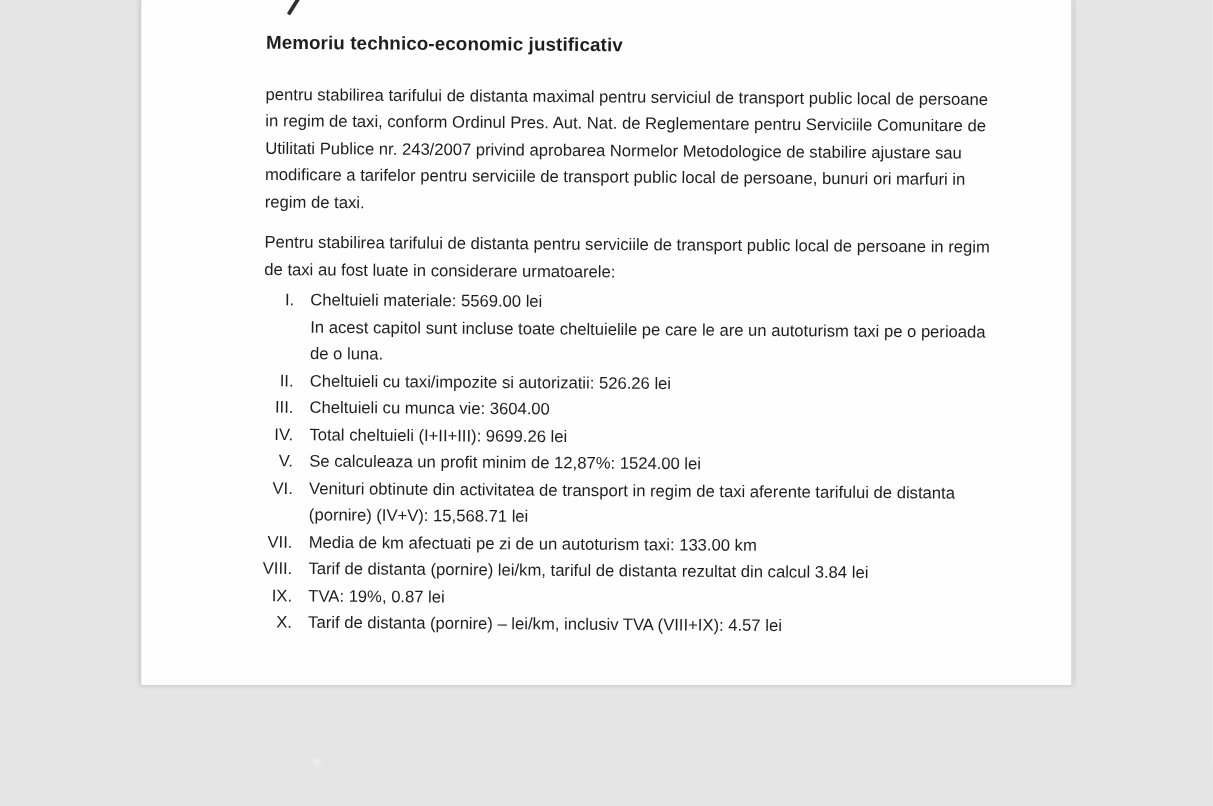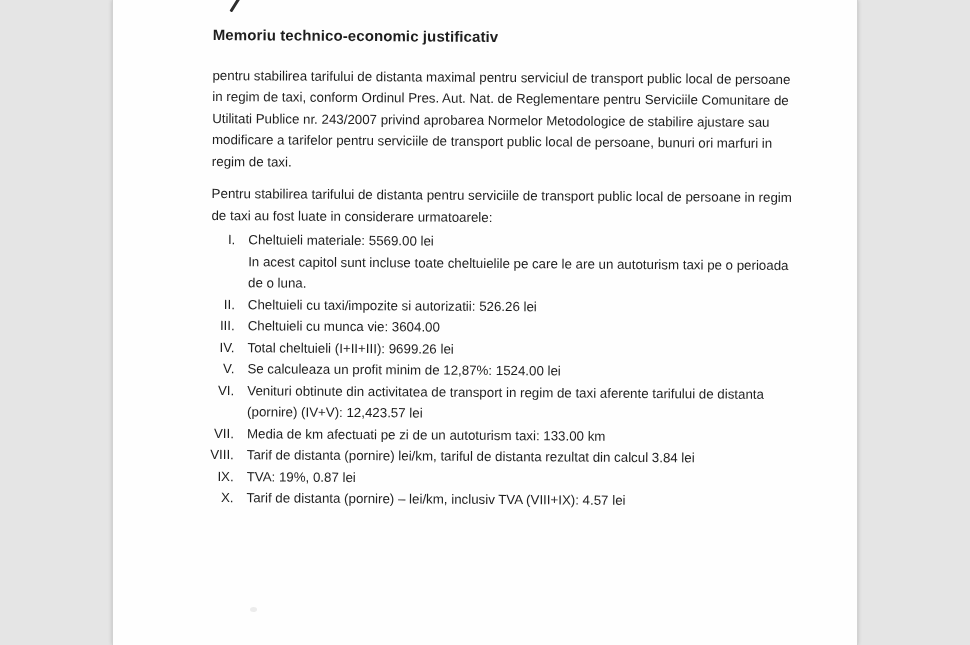--- a/index.html
+++ b/index.html
@@ -15,21 +15,21 @@
     position: relative;
     width: 970px;
     height: 645px;
     background: var(--canvas-bg, #e5e5e5);
   }
   .page {
     position: absolute;
     left: 112px;
     top: 0;
     width: 744px;
-    height: 645px;
+    height: 548px;
     background: var(--page-bg, #ffffff);
     border-left: 1px solid #d2d2d2;
     border-right: 1px solid #d2d2d2;
     box-shadow: 0 0 4px rgba(0,0,0,0.18);
   }
   .content {
     position: absolute;
     left: 100px;
     top: 0;
     width: 582px;
@@ -145,21 +145,21 @@
     <div class="numeral">V.</div>
     <div class="item-text">
       <span class="main-text">Se calculeaza un profit minim de 12,87%: 1524.00 lei</span>
       
     </div>
   </div>
 
   <div class="list-row">
     <div class="numeral">VI.</div>
     <div class="item-text">
-      <span class="main-text">Venituri obtinute din activitatea de transport in regim de taxi aferente tarifului de distanta (pornire) (IV+V): 12,423.57 lei</span>
+      <span class="main-text">Venituri obtinute din activitatea de transport in regim de taxi aferente tarifului de distanta (pornire) (IV+V): 15,568.71 lei</span>
       
     </div>
   </div>
 
   <div class="list-row">
     <div class="numeral">VII.</div>
     <div class="item-text">
       <span class="main-text">Media de km afectuati pe zi de un autoturism taxi: 133.00 km</span>
       
     </div>

